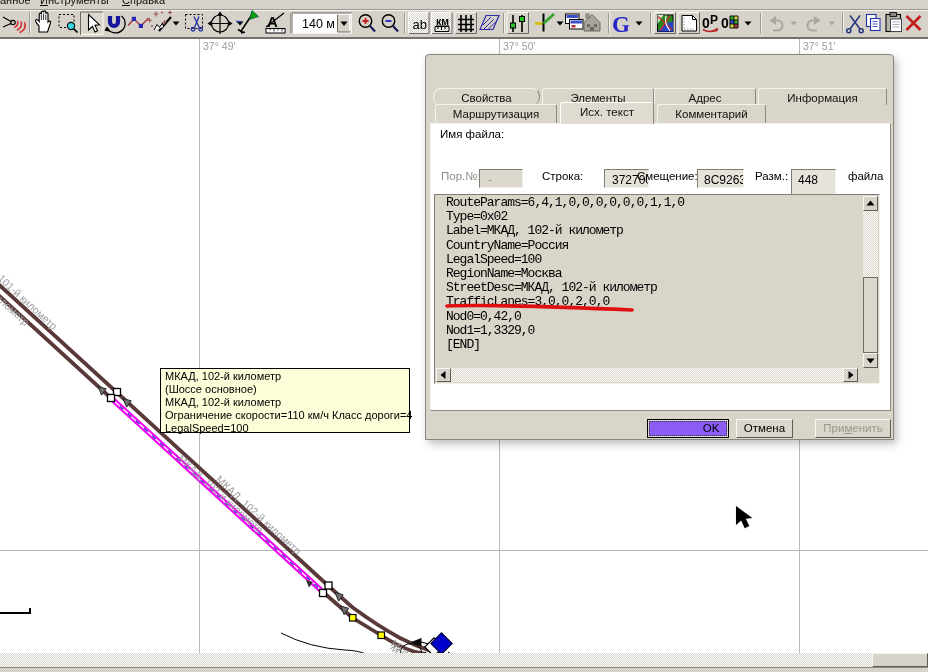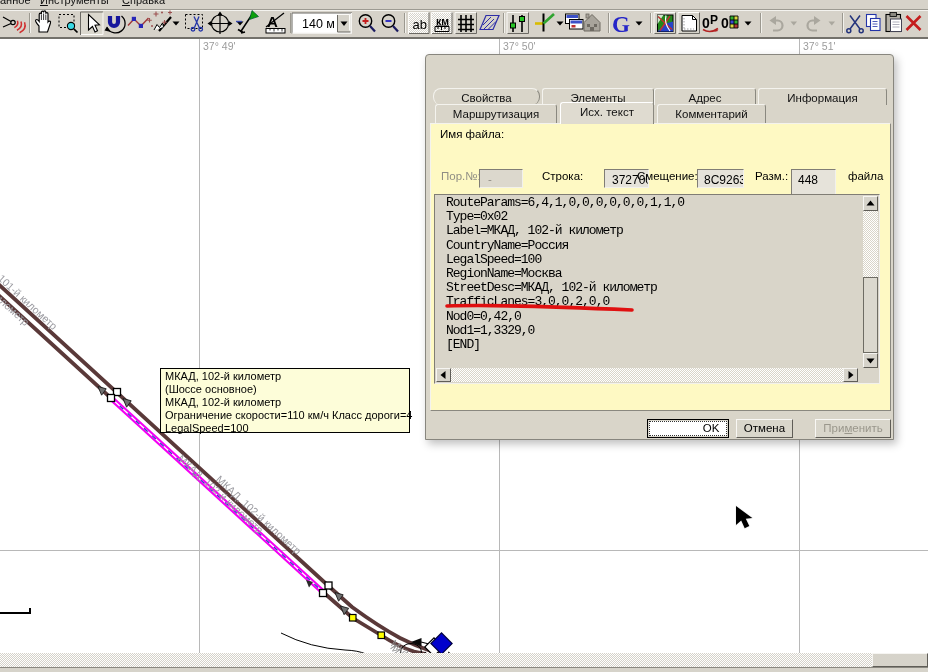--- a/index.html
+++ b/index.html
@@ -27,41 +27,41 @@
 border:1px solid #88867e;border-radius:4px 4px 0 0;box-shadow:3px 4px 8px rgba(0,0,0,0.25);}
 #dlgtitle{position:absolute;left:0;top:0;width:100%;height:26px;border-radius:3px 3px 0 0;
 background:linear-gradient(#f5f4f2,#e6e4e0);border-bottom:1px solid #c8c5bf;
 text-align:center;font-weight:bold;font-size:13px;color:#3c3a36;line-height:26px;}
 #dlgclose{position:absolute;right:12px;top:0px;color:#7b7b7b;font-weight:bold;font-size:13px;}
 .tab{position:absolute;height:17px;background:#d9d5c9;box-sizing:border-box;
 border:1px solid #8a887f;border-bottom:none;border-radius:3px 3px 0 0;
 border-top-color:#f4f3ee;border-left-color:#f4f3ee;
 text-align:center;font-size:11.5px;color:#111;line-height:18px;}
 .tabact{height:21px;background:#dfdbd0;z-index:3;border-top-color:#fff;border-left-color:#fff;}
-#pane{position:absolute;left:4px;top:68px;width:461px;height:288px;background:#fef9c3;box-sizing:border-box;
+#pane{position:absolute;left:4px;top:68px;width:461px;height:288px;background:#ffffff;box-sizing:border-box;
 border:1px solid #8a887f;border-top-color:#f4f3ee;border-left-color:#f4f3ee;z-index:2;}
 .lbl{position:absolute;font-size:11.5px;color:#000;white-space:pre;}
 .lblgray{color:#8f8d84;}
 .field{position:absolute;box-sizing:border-box;border:1px solid #807d75;border-bottom-color:#f2f1ec;border-right-color:#f2f1ec;
 background:#e6e3da;font-size:11.5px;color:#000;white-space:pre;overflow:hidden;}
 
 #ta{position:absolute;left:3px;top:70px;width:446px;height:190px;box-sizing:border-box;
 background:#d9d5c9;border:1px solid #807d75;border-bottom-color:#f2f1ec;border-right-color:#f2f1ec;}
 #tatext{position:absolute;left:11px;top:1px;font-family:"Liberation Mono",monospace;font-size:13px;
 letter-spacing:-1px;line-height:14.2px;color:#000;white-space:pre;}
 .sbbtn{position:absolute;background:#d6d3ca;box-sizing:border-box;
 border-top:1px solid #f6f5f2;border-left:1px solid #f6f5f2;border-bottom:1px solid #5f5d57;border-right:1px solid #5f5d57;}
 .dither{background:repeating-conic-gradient(#ffffff 0% 25%,#d9d5c9 0% 50%) 0 0/2px 2px;}
 
 .btn{position:absolute;top:364px;height:19px;box-sizing:border-box;background:#d9d6cb;
 border:1px solid #5f5d57;border-top-color:#f8f7f4;border-left-color:#f8f7f4;
 font-size:11.5px;color:#000;text-align:center;line-height:17px;}
 #btnok{left:221px;width:82px;border:1px solid #000;}
 #btnok .inner{position:absolute;left:1px;top:1px;right:1px;bottom:1px;
-border:1px dotted #333;background:#ffffff;line-height:13px;font-size:11.5px;padding-left:46px;}
+border:1px dotted #333;background:#8b5cf6;line-height:13px;font-size:11.5px;padding-left:46px;}
 #cursor{position:absolute;left:731px;top:503px;z-index:50;}
 </style></head>
 <body>
 <div id="stage">
 
 <div id="map">
   <div class="vgrid" style="left:199px"></div>
   <div class="vgrid" style="left:499px"></div>
   <div class="vgrid" style="left:799px"></div>
   <div class="hgrid" style="top:511px"></div>

